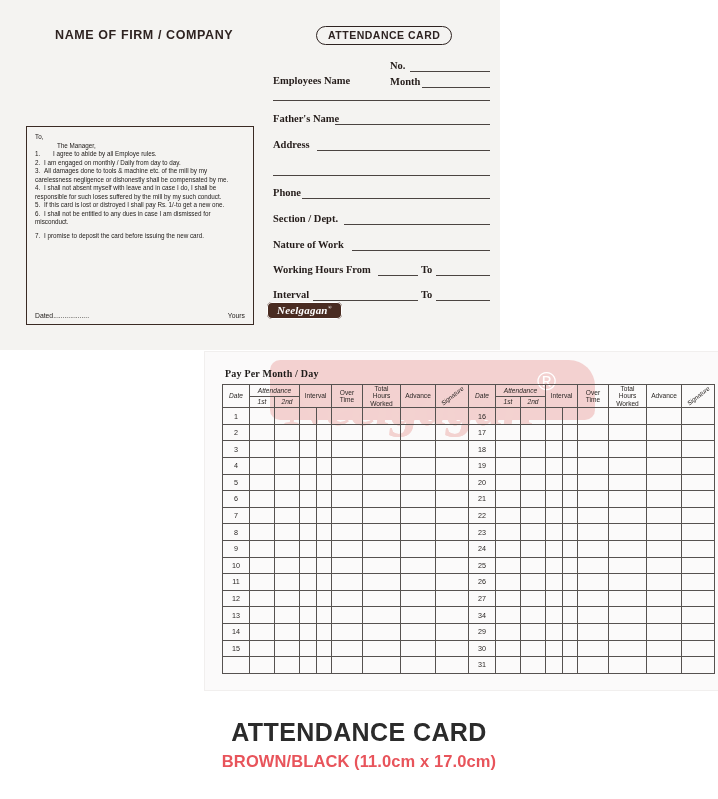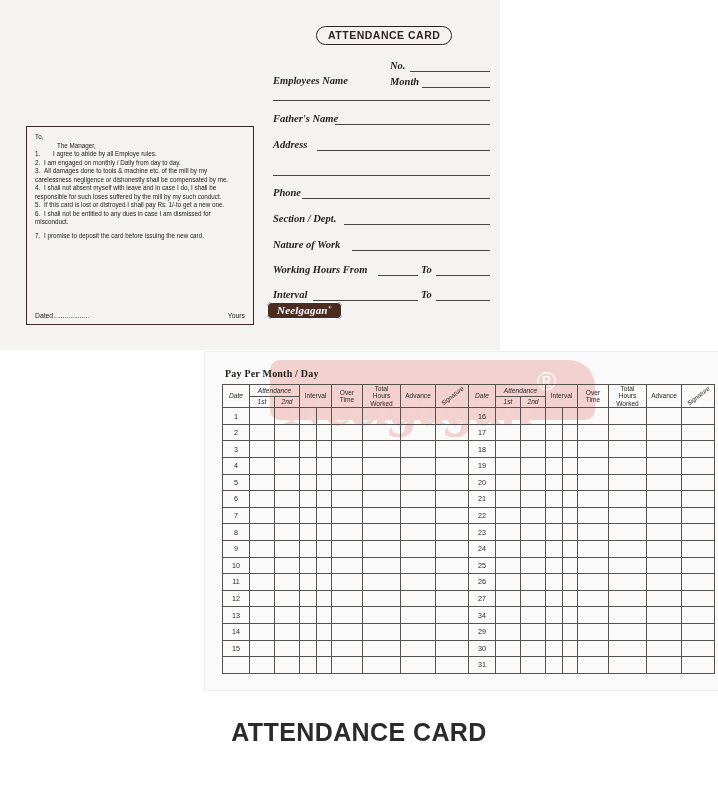--- a/index.html
+++ b/index.html
@@ -25,21 +25,21 @@
   #attendance-badge{
     position:absolute;left:316px;top:26px;
     border:1.6px solid #2e2321;border-radius:999px;
     padding:2px 11px 3px 11px;
     font-size:10.5px;font-weight:bold;letter-spacing:.5px;
     color:#2e2321;
     font-family:"Liberation Sans", sans-serif;
   }
 
   
-  #form-area{position:absolute;left:0;top:0;width:444px;height:350px;font-style:italic;}
+  #form-area{position:absolute;left:0;top:0;width:444px;height:350px;}
   .frow{position:absolute;font-family:"Liberation Serif", serif;
         font-weight:bold;font-size:10.5px;color:#241c1a;white-space:nowrap;}
   .fline{position:absolute;border-bottom:1.2px solid #4b4441;}
 
   
   #terms-box{
     position:absolute;left:26px;top:126px;width:228px;height:199px;
     border:1.6px solid #3a2a24;background:#f4f3f1;
     box-sizing:border-box;padding:6px 8px 4px 8px;
   }
@@ -148,20 +148,21 @@
   #cap-qty{
     font-family:"Liberation Sans", sans-serif;
     font-size:15px;color:#2b2b2b;margin-top:4px;
   }
 </style>
 </head>
 <body>
 
 <div id="card-front">
 
+  <div id="firm-name">NAME OF FIRM / COMPANY</div>
 
   <div id="attendance-badge">ATTENDANCE CARD</div>
 
   <div id="form-area">
 
     <div class="frow" style="left:390px;top:60px;">No.</div>
     <div class="fline" style="left:410px;top:71px;width:80px;"></div>
 
     <div class="frow" style="left:273px;top:75px;">Employees Name</div>
 
@@ -577,13 +578,14 @@
           <td class="blank"></td>
           <td class="blank"></td>
           <td class="blank"></td>
         </tr>
       </tbody>
   </table>
 </div>
 
 <div id="caption">
   <div id="cap-title">ATTENDANCE CARD</div>
+  <div id="cap-sub">BROWN/BLACK (11.0cm x 17.0cm)</div>
 </div>
 
 </body></html>

